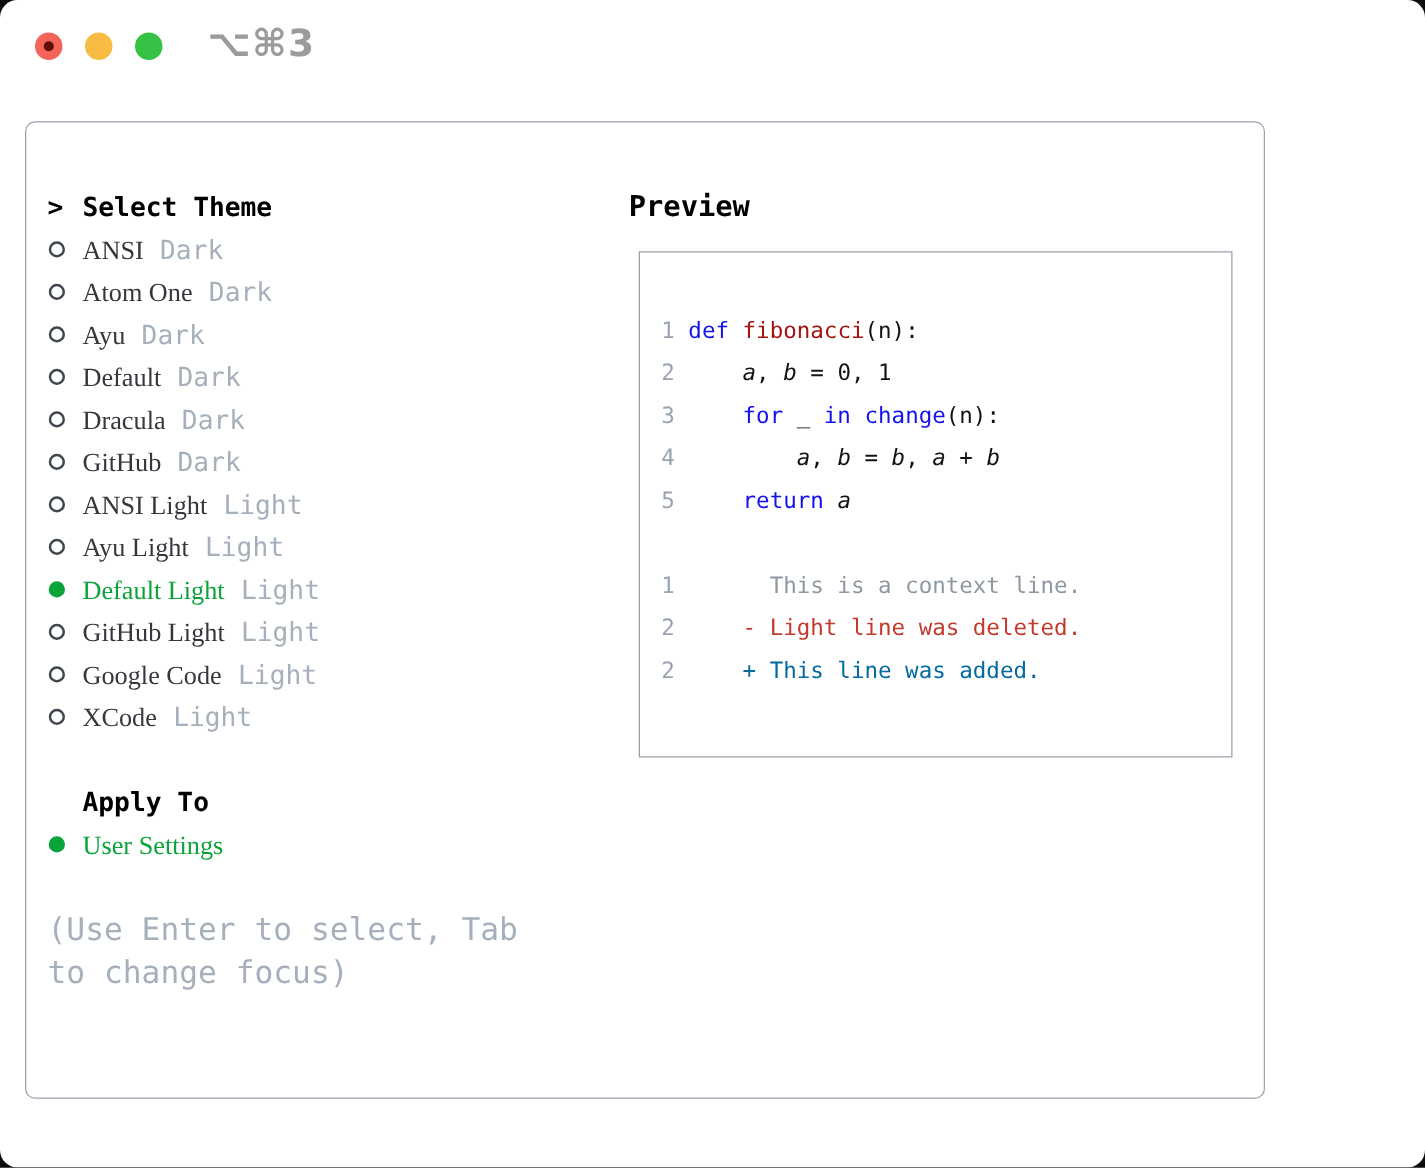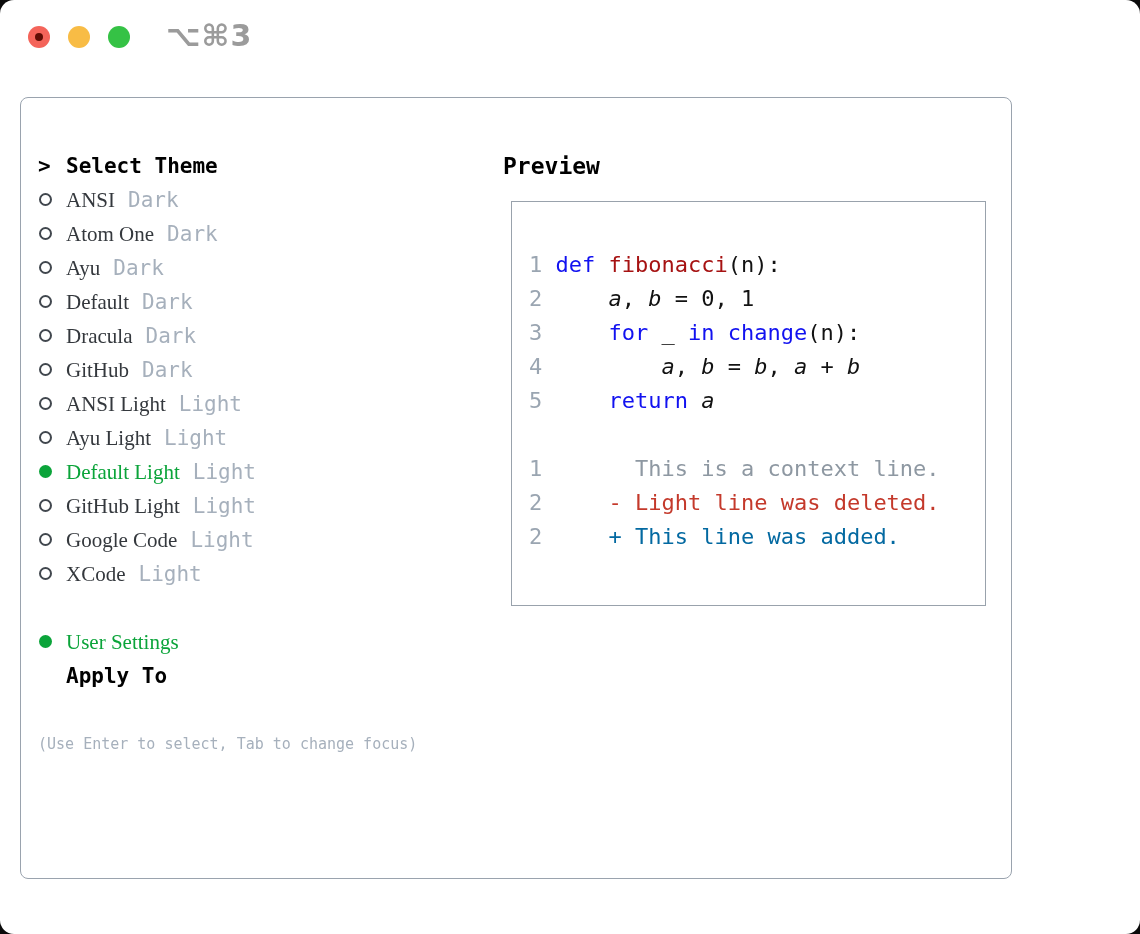--- a/index.html
+++ b/index.html
@@ -36,35 +36,35 @@
     position:absolute;left:1px;top:10px;width:9px;height:9px;
     border:2px solid #41474e;border-radius:50%;background:transparent;
   }
   .row.selected .radio{width:13px;height:13px;border:none;background:#0ba43a;}
   .hdr{color:#000;font-weight:bold;}
   .name{color:#34383d;font-family:Liberation Serif, serif;}
   .variant{color:#a6b0bc;margin-left:0.62em;}
   .row.selected .name{color:#0ba43a;}
   .left-col{position:absolute;left:17px;top:51px;width:440px;}
   .help{
-    width:412px;color:#a6b0bc;font-size:15px;line-height:34px;
+    width:412px;color:#a6b0bc;font-size:25px;line-height:34px;
     white-space:normal;
   }
   
   .preview-title{
     position:absolute;left:482px;top:51px;height:34px;line-height:34px;
     font-size:23px;font-weight:bold;color:#000;
   }
   .preview-box{
     position:absolute;left:490px;top:103px;width:475px;height:405px;
     border:1.5px solid #99a2ac;background:#ffffff;box-sizing:border-box;
     overflow:hidden;
   }
   .code{position:absolute;left:17px;top:46px;}
-  .cline{height:34px;line-height:34px;font-size:22px;white-space:pre;}
+  .cline{height:34px;line-height:34px;font-size:18px;white-space:pre;}
   .num{color:#9aa5b1;}
   .tok-pl{color:#121212;}
   .tok-kw{color:#1212f0;}
   .tok-fn{color:#a61212;}
   .tok-var{color:#121212;font-style:italic;}
   .d-ctx{color:#8e98a2;}
   .d-del{color:#c4392b;}
   .d-add{color:#0369a1;}
 </style>
 </head>
@@ -168,29 +168,29 @@
       <div class="row">
         <span class="marker">
             <span class="radio"></span>
           </span>
         <span class="name">XCode</span>
         <span class="variant">Light</span>
       </div>
 
       <div class="spacer"></div>
 
-      <div class="row selected">
-        <span class="marker">
-            <span class="radio"></span>
-          </span>
-        <span class="name">User Settings</span>
-      </div>
       <div class="row">
         <span class="marker"></span>
         <span class="hdr">Apply To</span>
+      </div>
+      <div class="row selected">
+        <span class="marker">
+            <span class="radio"></span>
+          </span>
+        <span class="name">User Settings</span>
       </div>
 
       <div class="spacer"></div>
 
       <div class="help">(Use Enter to select, Tab to change focus)</div>
     </div>
 
     <div class="preview-title">Preview</div>
 
     <div class="preview-box">

